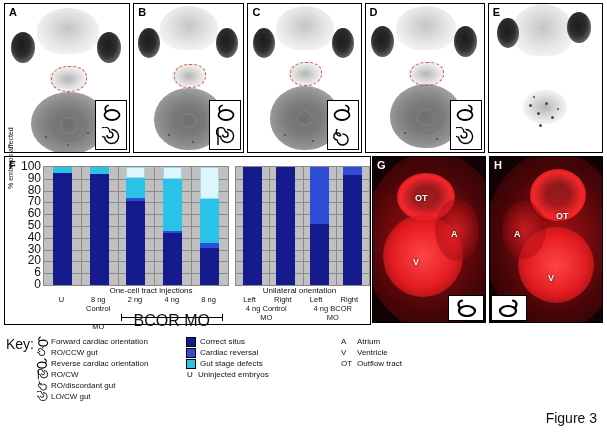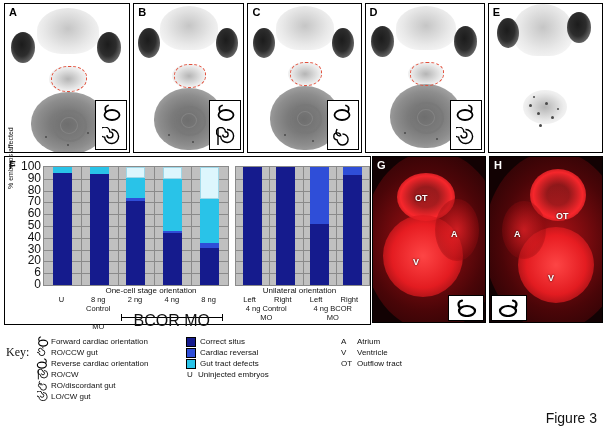--- a/index.html
+++ b/index.html
@@ -65,21 +65,21 @@
   .fl-row{position:absolute;left:372px;top:156px;width:231px;height:167px;display:flex;gap:3px;}
   .fl{position:relative;flex:1;border:1.4px solid #000;background:#120203;overflow:hidden;}
   .fl-letter{position:absolute;left:4px;top:2px;font-size:11px;font-weight:700;color:#fff;z-index:5;}
   .blob{position:absolute;border-radius:50%;}
   .fl-label{position:absolute;color:#fff;font-size:9px;font-weight:700;z-index:6;text-shadow:0 0 2px #000;}
   .fl-inset{position:absolute;bottom:1px;border:1.5px solid #000;background:#fff;width:34px;height:24px;
             display:flex;align-items:center;justify-content:center;z-index:7;}
 
   
   .key{position:absolute;left:6px;top:336px;width:596px;height:78px;font-size:8px;}
-  .key-title{position:absolute;left:0;top:9px;font-size:12px;font-family:Liberation Serif, serif;}
+  .key-title{position:absolute;left:0;top:0;font-size:14px;}
   .kcol{position:absolute;top:0;}
   .kcol.c1{left:30px;} .kcol.c2{left:180px;} .kcol.c3{left:335px;}
   .krow{display:flex;align-items:center;height:11px;white-space:nowrap;}
   .ksym{width:13px;text-align:center;font-size:9px;margin-right:2px;}
   .ksym svg{display:block;margin:0 auto;}
   .kswatch{width:8px;height:8px;border:1px solid #000;margin-right:4px;flex:0 0 8px;}
   .kabbr{width:16px;font-size:8px;}
 
   .figcap{position:absolute;right:10px;bottom:6px;font-size:14px;}
 </style>
@@ -338,21 +338,21 @@
                 <div class="seg" style="height: 93%; background: rgb(21, 27, 141);"></div>
               </div>
             </div>
           </div>
         </div>
     </div>
 
     <div class="xaxis">
 
       <div class="xgroup" style="left:0;top:0;width:184px;">
-        <div class="xtitle" style="margin-left:32px;">One-cell stage orientation</div>
+        <div class="xtitle" style="margin-left:32px;">One-cell tract injections</div>
         <div class="xrow" id="xrow-left">
             <div class="xcell">U</div>
             <div class="xcell">8 ng</div>
             <div class="xcell">2 ng</div>
             <div class="xcell">4 ng</div>
             <div class="xcell">8 ng</div>
           </div>
         <div style="display:flex;">
           <div class="xcell"></div>
           <div class="xcell">Control</div>
@@ -493,21 +493,21 @@
         <div class="krow">
           <span class="kswatch" style="background: rgb(21, 27, 141);"></span>
           <span>Correct situs</span>
         </div>
         <div class="krow">
           <span class="kswatch" style="background: rgb(47, 78, 216);"></span>
           <span>Cardiac reversal</span>
         </div>
         <div class="krow">
           <span class="kswatch" style="background: rgb(41, 195, 232);"></span>
-          <span>Gut tract defects</span>
+          <span>Gut stage defects</span>
         </div>
         <div class="krow">
           <span class="kswatch" style="border: none; background: transparent; text-align: center; font-size: 8px; line-height: 8px;">U</span>
           <span>Uninjected embryos</span>
         </div>
       </div>
     <div class="kcol c3" id="key-abbrs">
         <div class="krow">
           <span class="kabbr">A</span>
           <span>Atrium</span>

